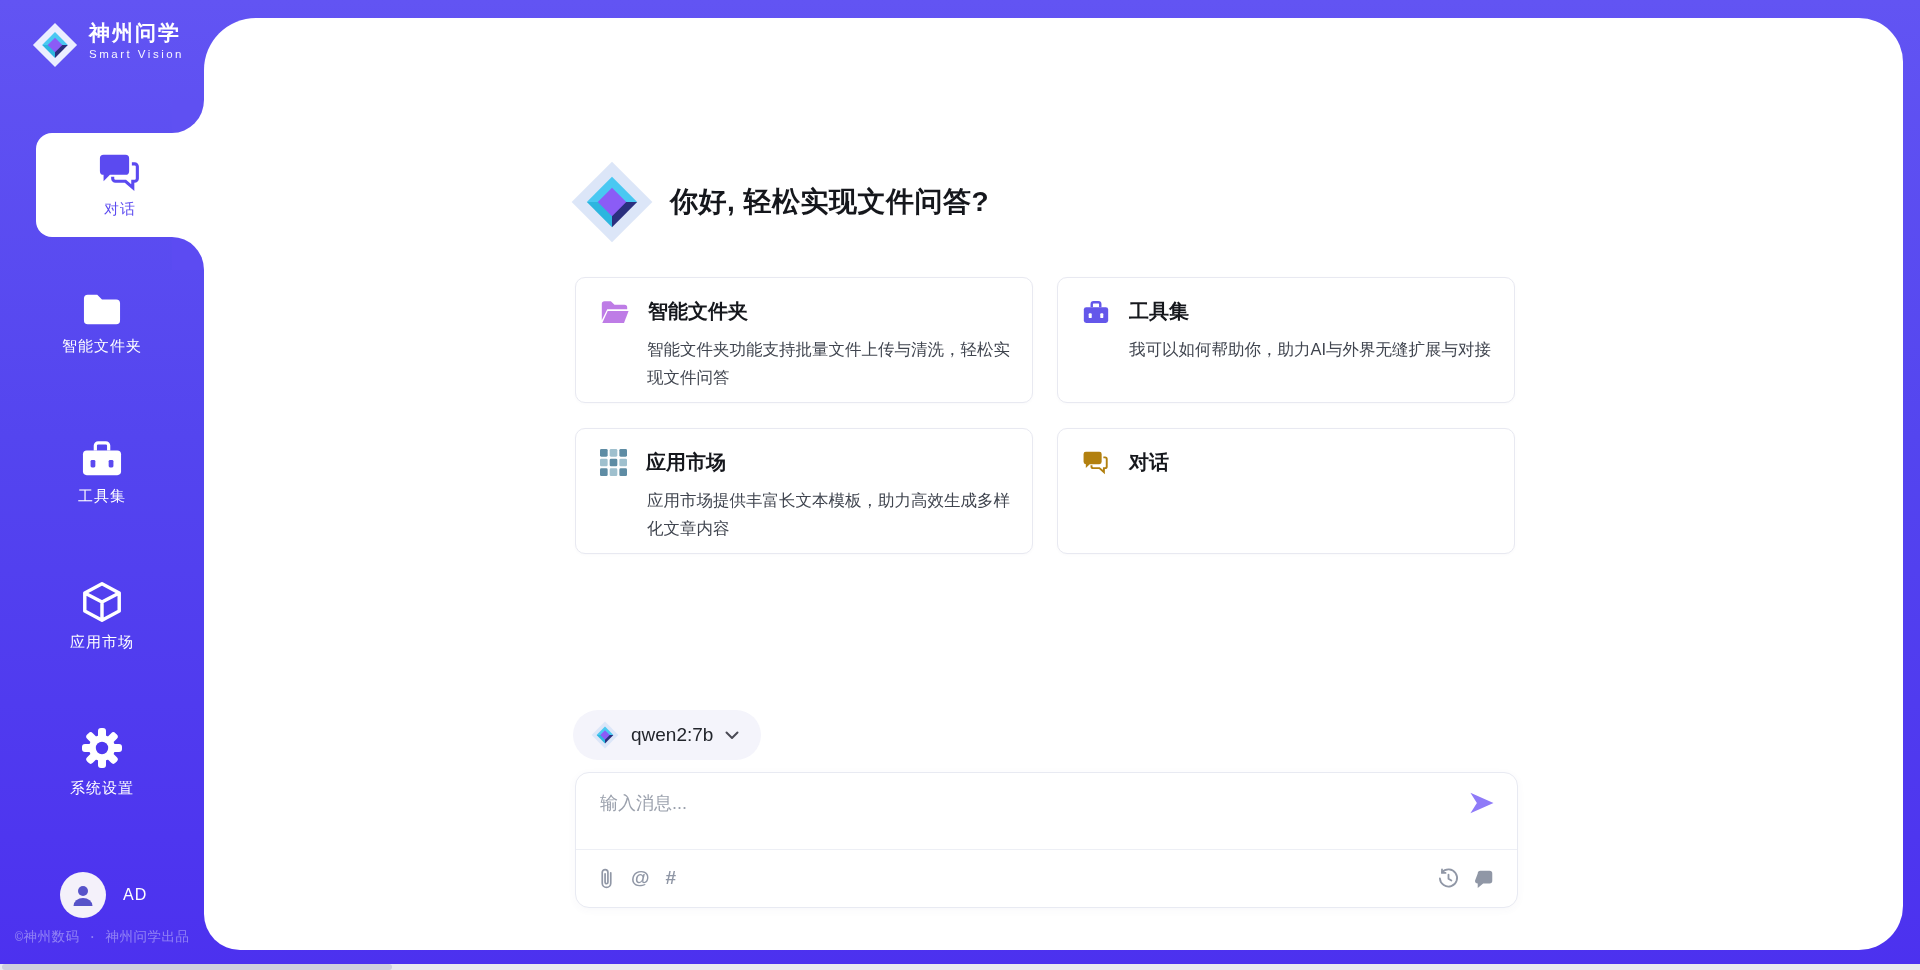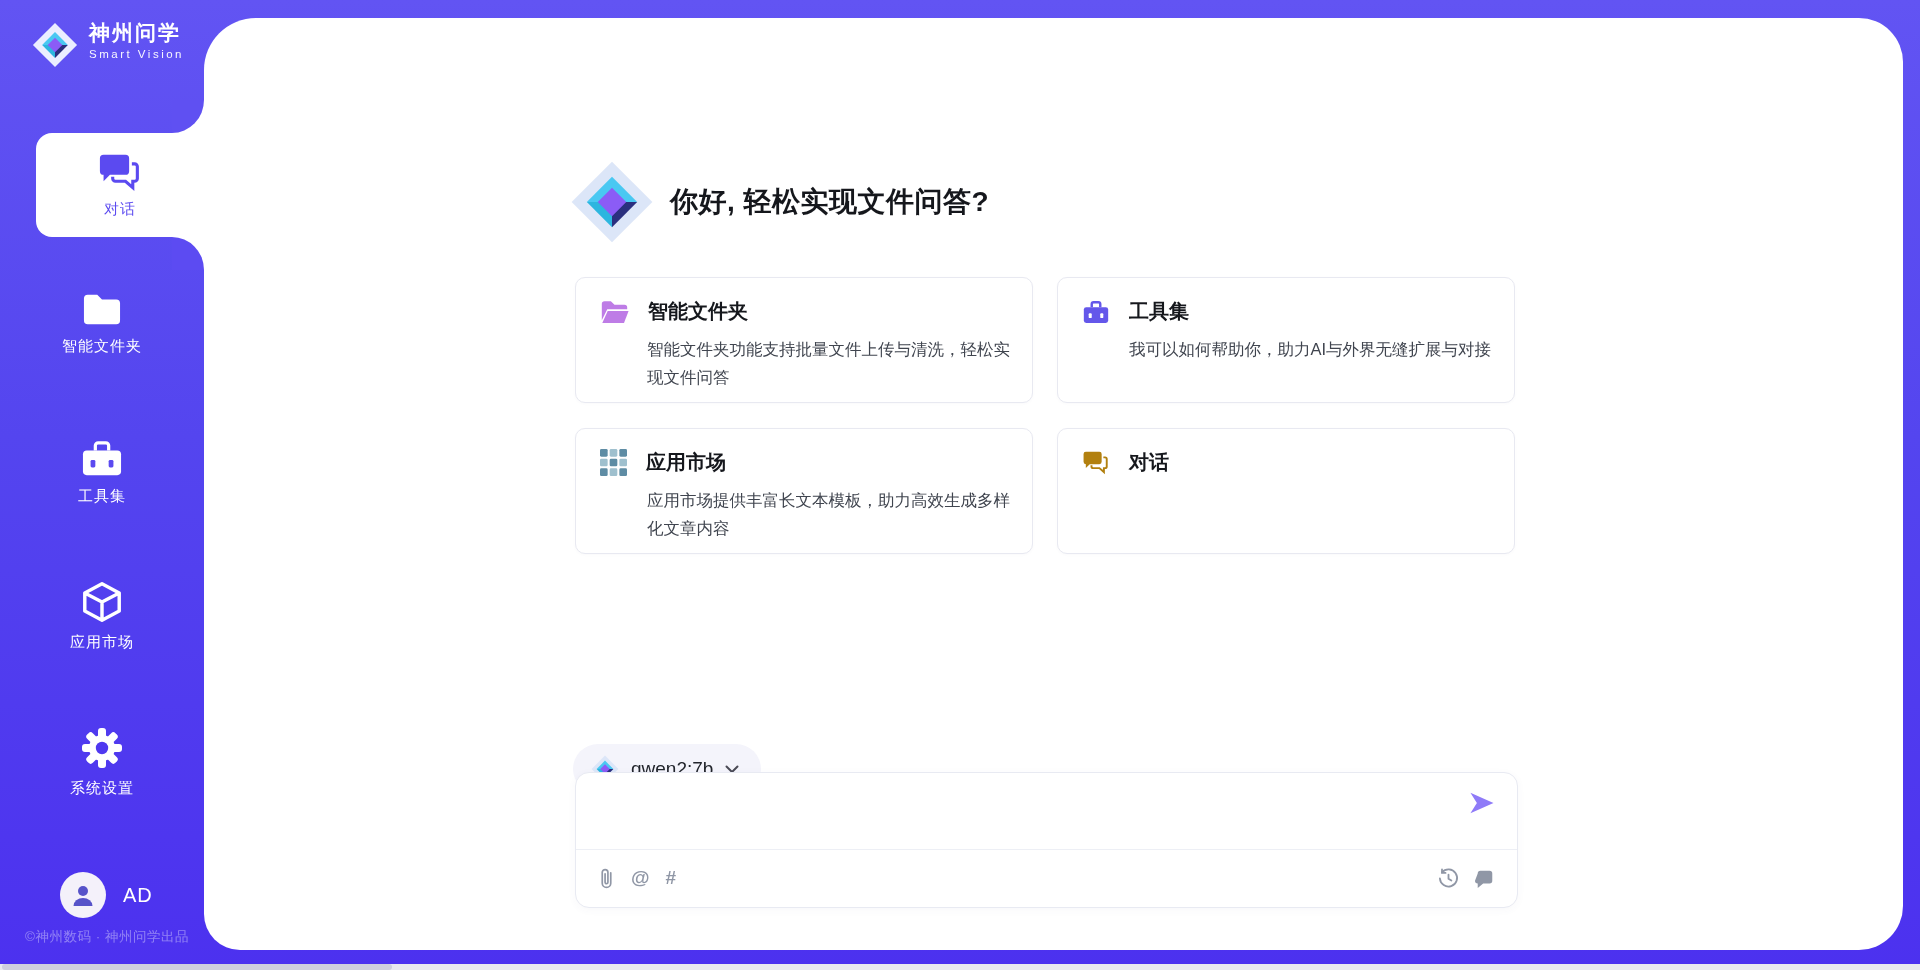--- a/index.html
+++ b/index.html
@@ -37,22 +37,22 @@
   }
   .tab-active .nav-label{font-size:15px;color:#5B4AF0;letter-spacing:1px;}
   .fillet{position:absolute;left:172px;width:32px;height:33px;background:#fff;z-index:3;}
   .fillet.top{top:100px;} .fillet.bottom{top:237px;}
   .fillet .cover{width:100%;height:100%;}
   .fillet.top .cover{background:#5F50F2;border-radius:0 0 100% 0;}
   .fillet.bottom .cover{background:#5C4BF2;border-radius:0 100% 0 0;}
 
   .user{position:absolute;left:60px;top:872px;display:flex;align-items:center;gap:17px;z-index:2;cursor:pointer;}
   .avatar{width:46px;height:46px;border-radius:50%;background:#F4F1FA;display:flex;align-items:center;justify-content:center;}
-  .user-name{color:#fff;font-size:20px;letter-spacing:1px;}
-  .copyright{position:absolute;left:25px;top:928px;color:rgba(255,255,255,.38);font-size:13.5px;z-index:2;letter-spacing:.5px;}
+  .user-name{color:#fff;font-size:16px;letter-spacing:1px;}
+  .copyright{position:absolute;left:15px;top:928px;color:rgba(255,255,255,.38);font-size:13.5px;z-index:2;letter-spacing:.5px;font-family:Liberation Mono, monospace;}
 
   
   .greeting{position:absolute;left:570px;top:160px;display:flex;align-items:center;gap:16px;z-index:2;}
   .greeting-text{font-size:28px;font-weight:bold;color:#15171C;letter-spacing:.5px;}
 
   
   .cards{
     position:absolute;left:575px;top:277px;z-index:2;
     display:grid;grid-template-columns:458px 458px;grid-auto-rows:126px;
     column-gap:24px;row-gap:25px;
@@ -60,21 +60,21 @@
   .card{
     box-sizing:border-box;background:#fff;border:1px solid #E8E9F1;border-radius:10px;
     padding:20px 20px 18px 24px;cursor:pointer;box-shadow:0 1px 3px rgba(90,90,130,.03);
   }
   .card-head{display:flex;align-items:center;gap:19px;}
   .card-title{font-size:20px;font-weight:bold;color:#15171C;}
   .card-desc{margin:10px 0 0 47px;font-size:16.5px;line-height:28px;color:#40454F;}
 
   
   .model-pill{
-    position:absolute;left:573px;top:744px;height:50px;border-radius:25px;background:#F4F4FB;
+    position:absolute;left:573px;top:710px;height:50px;border-radius:25px;background:#F4F4FB;
     display:flex;align-items:center;gap:12px;padding:0 22px 0 18px;z-index:2;cursor:pointer;
   }
   .model-name{font-size:19px;color:#22252C;}
 
   
   .composer{
     position:absolute;left:575px;top:772px;width:943px;height:136px;box-sizing:border-box;
     background:#fff;border:1px solid #E8EAF2;border-radius:14px;z-index:2;
     box-shadow:0 2px 8px rgba(80,80,120,.04);
   }
@@ -259,20 +259,21 @@
       <polygon points="80,50 50,80 50,50" fill="#2A2F7E"></polygon>
       <polygon points="50,33 67,50 50,67 33,50" fill="#8B5CF6"></polygon>
     </svg>
     <span class="model-name">qwen2:7b</span>
     <svg width="14" height="9" viewBox="0 0 14 9">
       <polyline points="1.5,1.5 7,7 12.5,1.5" fill="none" stroke="#4A4A55" stroke-width="2" stroke-linecap="round" stroke-linejoin="round"></polyline>
     </svg>
   </div>
 
   <div class="composer">
+    <textarea placeholder="输入消息..." style=""></textarea>
     <div class="send-btn">
       <svg width="27" height="24" viewBox="0 0 28 26">
         <path d="M2 2 L27 13 L2 24 L9 13 Z" fill="#8F7BF8"></path>
       </svg>
     </div>
     <div class="composer-divider"></div>
     <div class="composer-toolbar">
       <div class="tool-group">
         <span class="tool-icon">
           <svg width="17" height="23" viewBox="0 0 18 24" fill="none" stroke="#9097A6" stroke-width="1.8" stroke-linecap="round">

